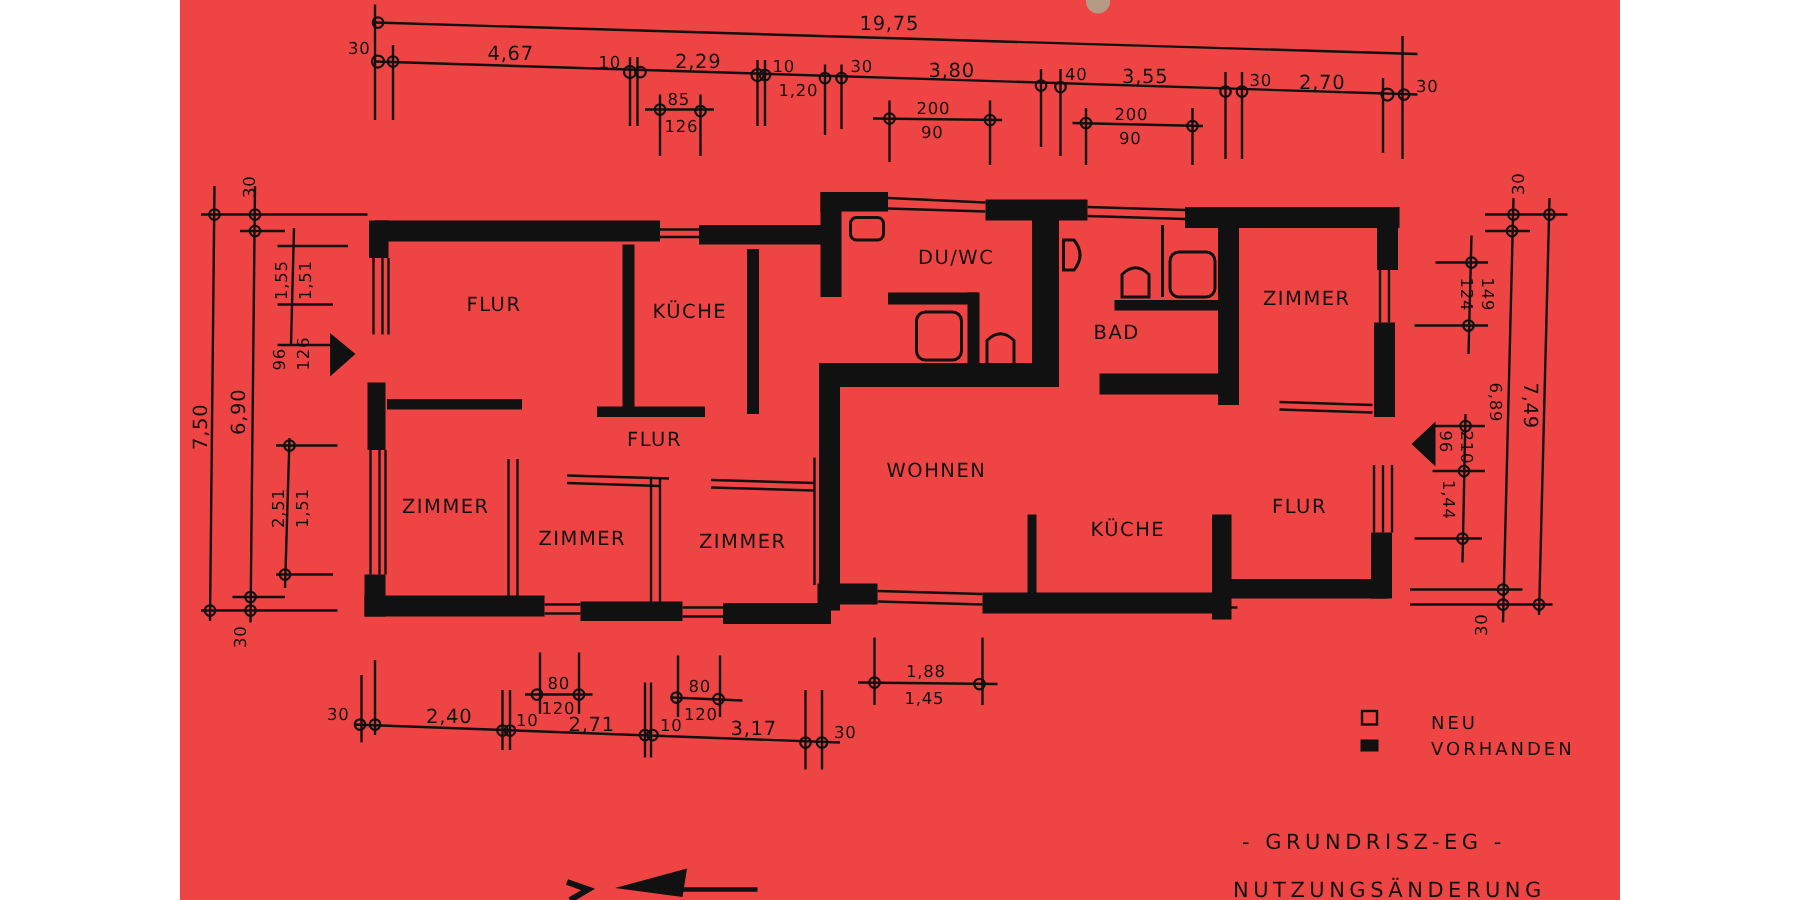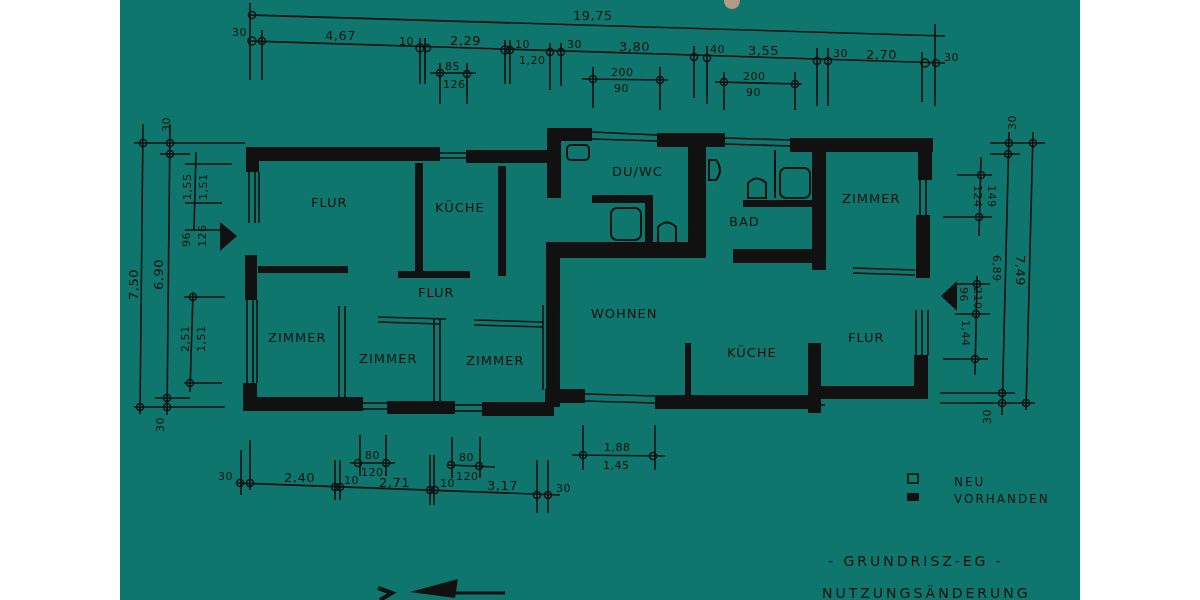--- a/index.html
+++ b/index.html
@@ -1,17 +1,17 @@
 <!DOCTYPE html>
 <html><head>
   <meta charset="utf-8">
   <style>
     html, body { margin: 0; padding: 0; }
     body { width: 1200px; height: 600px; background: #ffffff; position: relative; overflow: hidden; }
-    .paper { position: absolute; left: 120px; top: 0; width: 960px; height: 600px; background: #0f766e; overflow: hidden; }
+    .paper { position: absolute; left: 120px; top: 0; width: 960px; height: 600px; background: #ef4444; overflow: hidden; }
     svg { position: absolute; left: 0; top: 0; }
     .hand { font-family: "DejaVu Sans", sans-serif; fill: #111; }
     .dim { font-size: 13px; letter-spacing: 0.5px; }
     .dim-sm { font-size: 11px; }
     .room { font-size: 13px; letter-spacing: 1px; }
     .legend-text { font-size: 12px; letter-spacing: 2px; }
     .title-text { font-size: 14px; letter-spacing: 3px; }
     .hole { position:absolute; left:604px; top:0; width:16px; height:9px; border-radius:0 0 8px 8px; background:#b59a86; }
   </style>
 </head>

